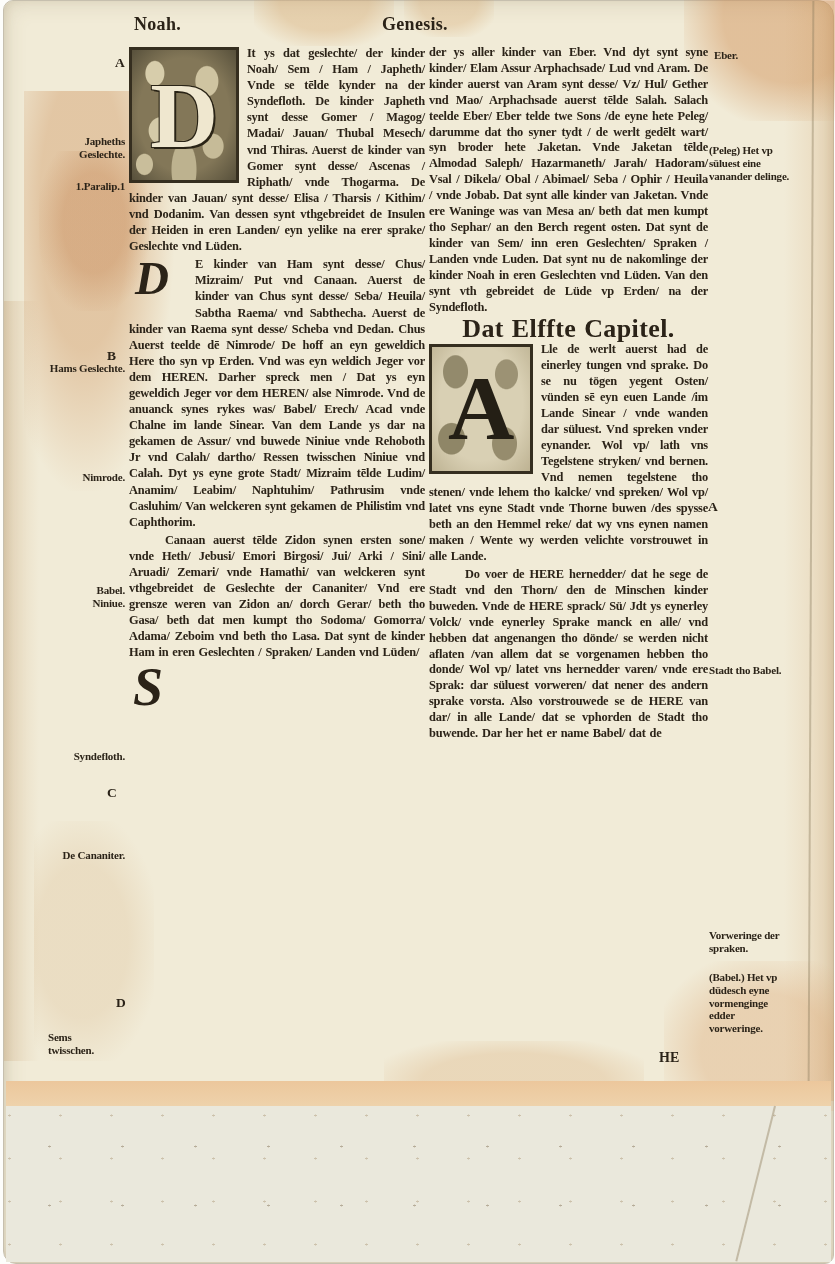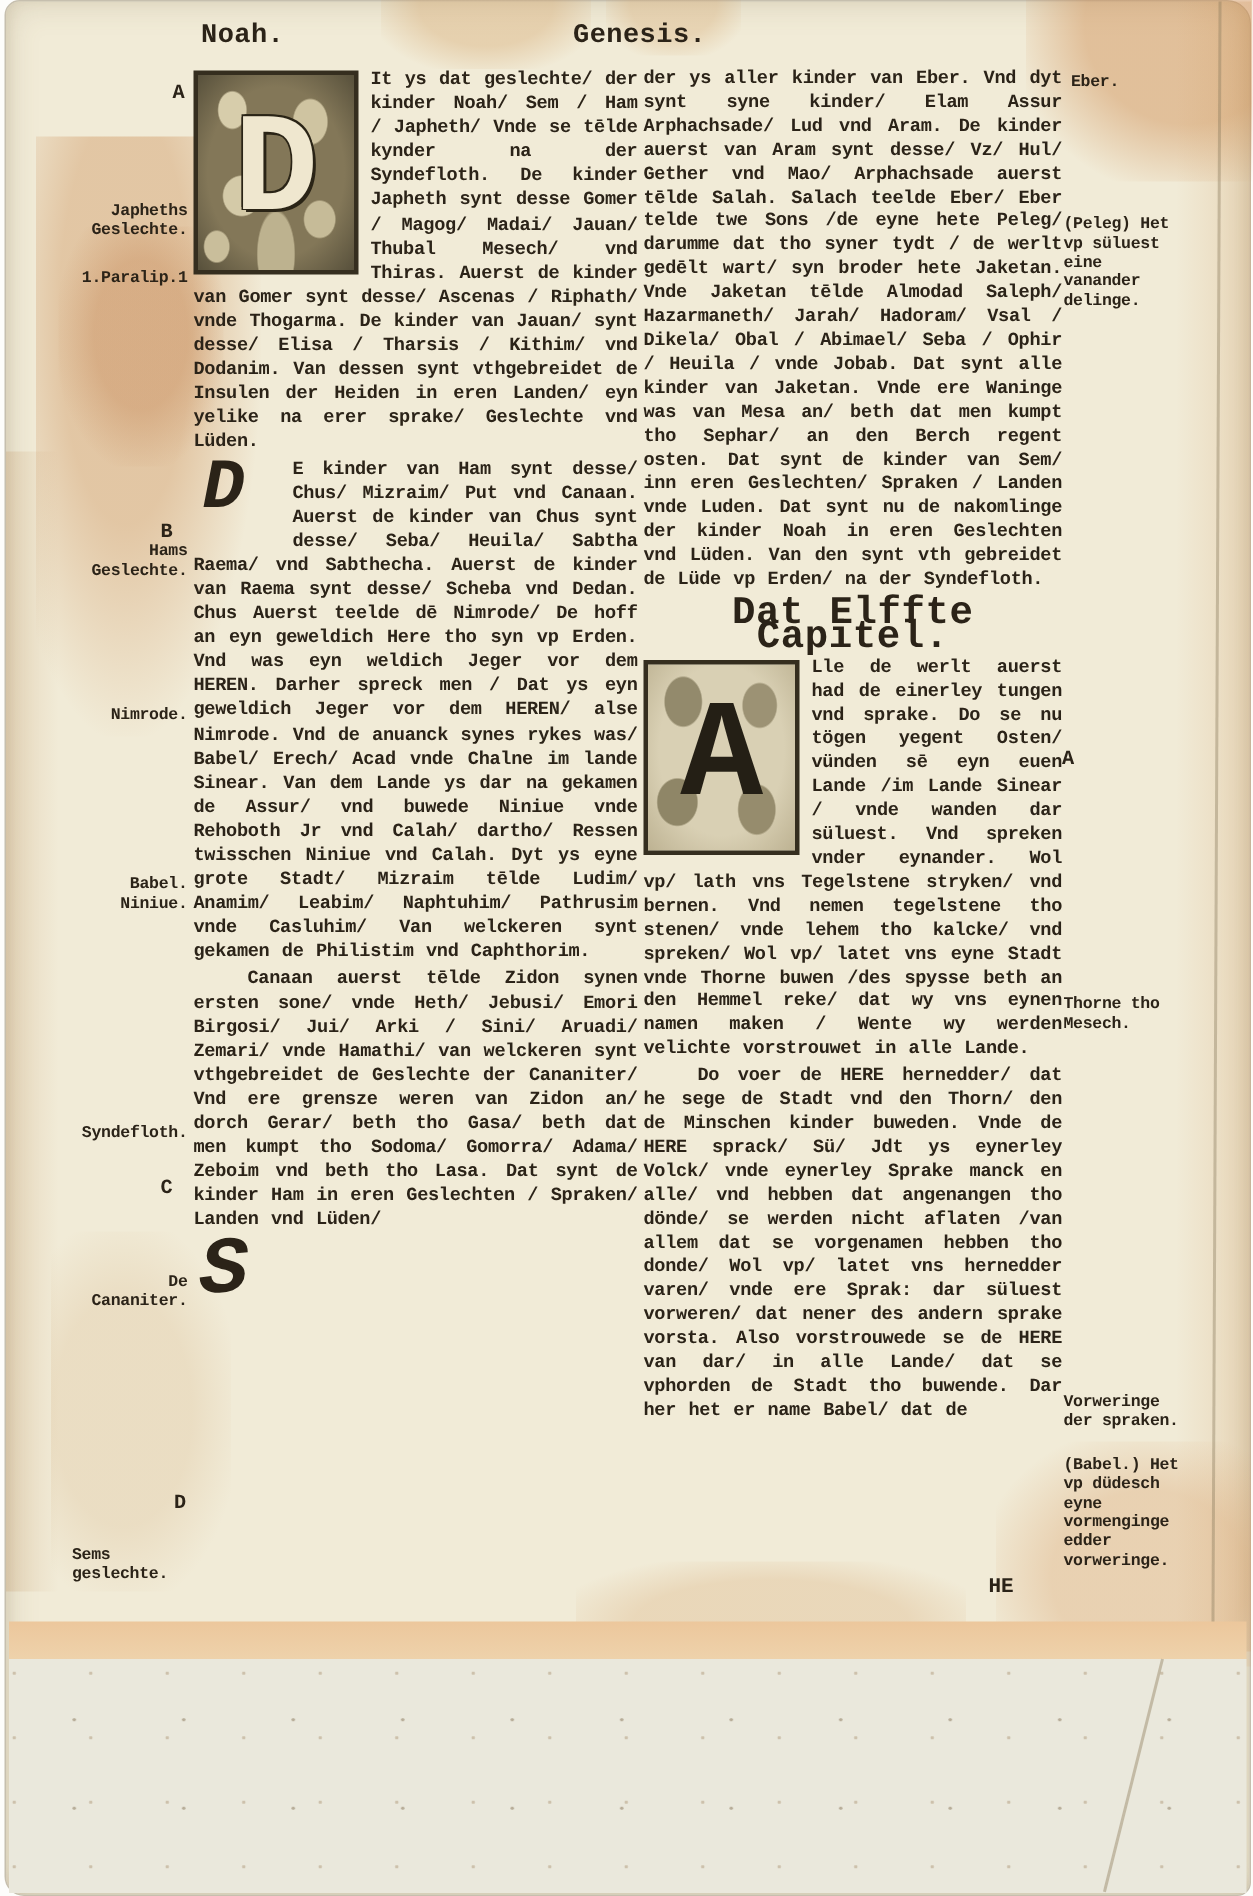--- a/index.html
+++ b/index.html
@@ -1,17 +1,17 @@
 <!DOCTYPE html>
 <html><head>
 <meta charset="utf-8">
 <style>
   html,body{margin:0;padding:0;background:#ffffff;}
   #screen{position:relative;width:835px;height:1264px;overflow:hidden;background:#fdfdfb;
-          font-family:Liberation Mono, monospace;color:#2b2318;}
+          font-family:Liberation Serif, serif;color:#2b2318;}
   #page{position:absolute;left:3px;top:0;width:829px;height:1262px;background:#f1ebd7;
         border:1px solid #c6bfae;border-radius:10px 16px 9px 13px;
         box-shadow:inset 0 0 22px rgba(125,103,70,.22), inset 0 -4px 10px rgba(120,100,70,.15);}
   .stain{position:absolute;pointer-events:none;}
   .fold-line{position:absolute;left:806px;top:0;width:2px;height:1082px;
              background:linear-gradient(#a08a64,#8a males,#7b6a4e);opacity:.45;transform:rotate(.25deg);}
   .band-tan{position:absolute;left:2px;top:1080px;width:825px;height:25px;
             background:linear-gradient(#ecc79c,#eed2ab);}
   .band-bottom{position:absolute;left:2px;top:1105px;width:825px;height:156px;background:#eae8dc;
                background-image:radial-gradient(rgba(120,100,70,.45) 1px, transparent 1.4px),
@@ -85,26 +85,26 @@
     <span class="sec-letter" style="left:103px;top:784px;">C</span>
     <span class="sec-letter" style="left:112px;top:994px;">D</span>
 
     <div class="note note-left" style="top:134px;">Japheths Geslechte.</div>
     <div class="note note-left" style="top:179px;">1.Paralip.1</div>
     <div class="note note-left" style="top:361px;">Hams Geslechte.</div>
     <div class="note note-left" style="top:470px;">Nimrode.</div>
     <div class="note note-left" style="top:583px;width:60px;left:61px;">Babel. Niniue.</div>
     <div class="note note-left" style="top:749px;">Syndefloth.</div>
     <div class="note note-left" style="top:848px;">De Cananiter.</div>
-    <div class="note note-left" style="top:1030px;width:62px;left:44px;text-align:left;">Sems geslechte.</div>
+    <div class="note note-left" style="top:1030px;width:62px;left:44px;text-align:left;">Sems twisschen.</div>
 
     <span class="sec-letter" style="left:704px;top:498px;">A</span>
     <div class="note note-right" style="top:48px;left:710px;">Eber.</div>
     <div class="note note-right" style="top:143px;width:82px;">(Peleg) Het vp süluest eine vanander delinge.</div>
-    <div class="note note-right" style="top:663px;width:74px;">Thorne tho Mesech.</div>
+    <div class="note note-right" style="top:663px;width:74px;">Stadt tho Babel.</div>
     <div class="note note-right" style="top:928px;width:80px;">Vorweringe der spraken.</div>
     <div class="note note-right" style="top:970px;width:80px;">(Babel.) Het vp düdesch eyne vormenginge edder vorweringe.</div>
 
     <div class="col" id="col-left">
       <p><span class="woodcut woodcut-dark">D</span><span>It ys dat geslechte/ der kinder Noah/ Sem / Ham / Japheth/ Vnde se tēlde kynder na der Syndefloth. De kinder Japheth synt desse Gomer / Magog/ Madai/ Jauan/ Thubal Mesech/ vnd Thiras. Auerst de kinder van Gomer synt desse/ Ascenas / Riphath/ vnde Thogarma. De kinder van Jauan/ synt desse/ Elisa / Tharsis / Kithim/ vnd Dodanim. Van dessen synt vthgebreidet de Insulen der Heiden in eren Landen/ eyn yelike na erer sprake/ Geslechte vnd Lüden.</span></p>
       <p><span class="swash swash-d">D</span><span>E kinder van Ham synt desse/ Chus/ Mizraim/ Put vnd Canaan. Auerst de kinder van Chus synt desse/ Seba/ Heuila/ Sabtha Raema/ vnd Sabthecha. Auerst de kinder van Raema synt desse/ Scheba vnd Dedan. Chus Auerst teelde dē Nimrode/ De hoff an eyn geweldich Here tho syn vp Erden. Vnd was eyn weldich Jeger vor dem HEREN. Darher spreck men / Dat ys eyn geweldich Jeger vor dem HEREN/ alse Nimrode. Vnd de anuanck synes rykes was/ Babel/ Erech/ Acad vnde Chalne im lande Sinear. Van dem Lande ys dar na gekamen de Assur/ vnd buwede Niniue vnde Rehoboth Jr vnd Calah/ dartho/ Ressen twisschen Niniue vnd Calah. Dyt ys eyne grote Stadt/ Mizraim tēlde Ludim/ Anamim/ Leabim/ Naphtuhim/ Pathrusim vnde Casluhim/ Van welckeren synt gekamen de Philistim vnd Caphthorim.</span></p>
       <p class="indent"><span>Canaan auerst tēlde Zidon synen ersten sone/ vnde Heth/ Jebusi/ Emori Birgosi/ Jui/ Arki / Sini/ Aruadi/ Zemari/ vnde Hamathi/ van welckeren synt vthgebreidet de Geslechte der Cananiter/ Vnd ere grensze weren van Zidon an/ dorch Gerar/ beth tho Gasa/ beth dat men kumpt tho Sodoma/ Gomorra/ Adama/ Zeboim vnd beth tho Lasa. Dat synt de kinder Ham in eren Geslechten / Spraken/ Landen vnd Lüden/</span></p>
       <p><span class="swash swash-s">S</span></p>
     </div>
 

